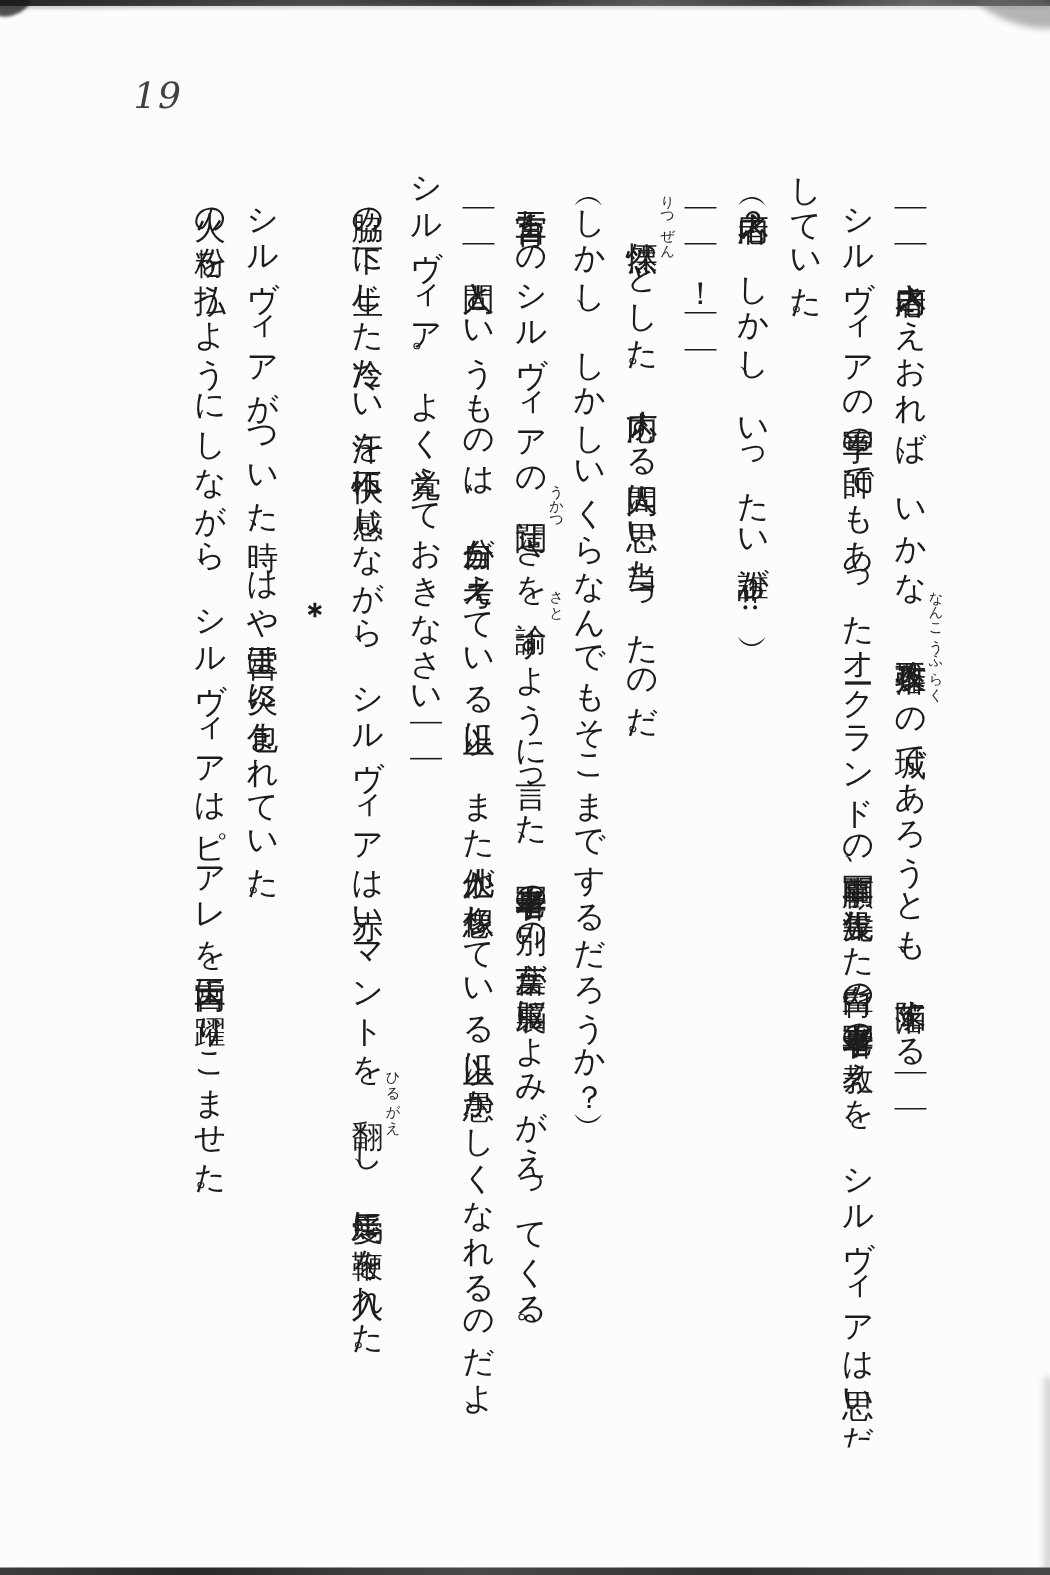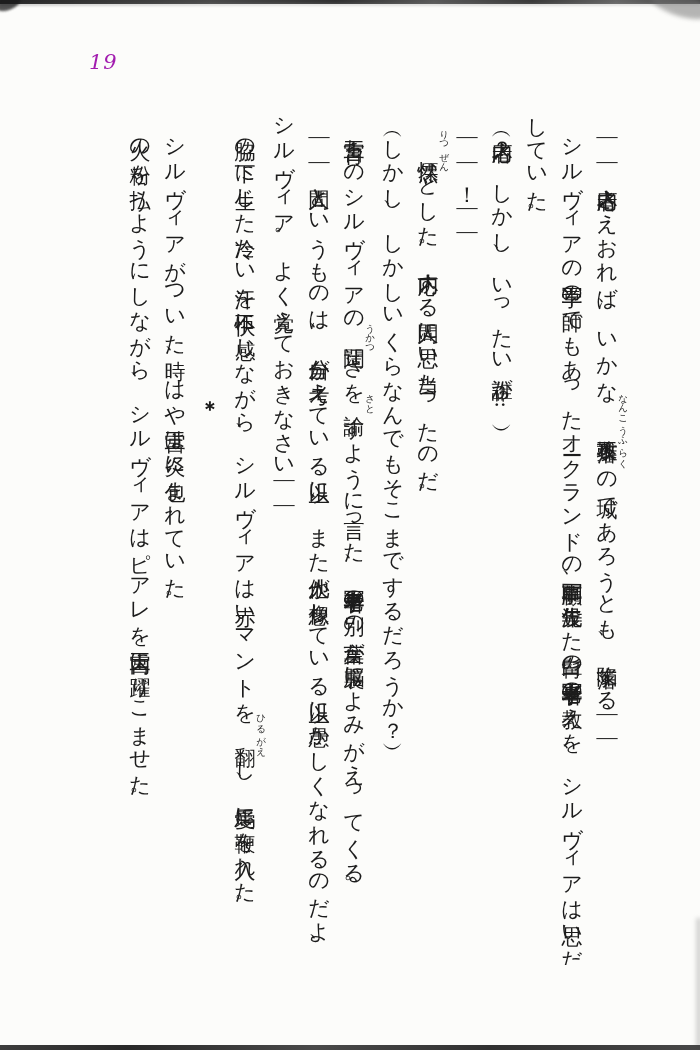--- a/index.html
+++ b/index.html
@@ -74,23 +74,23 @@
     opacity: 0.35;
     filter: blur(2px);
   }
 
   .page-number {
     position: absolute;
     top: 50px;
     left: 89px;
     font-family: "DejaVu Serif", "Liberation Serif", serif;
     font-style: italic;
-    font-size: 21px;
+    font-size: 24px;
     letter-spacing: 1px;
-    color: #a21caf;
+    color: #404040;
   }
 
   
   .text-block {
     position: absolute;
     top: 103px;
     right: 72px;
     height: 862px;
     width: 566px;
     writing-mode: vertical-rl;

